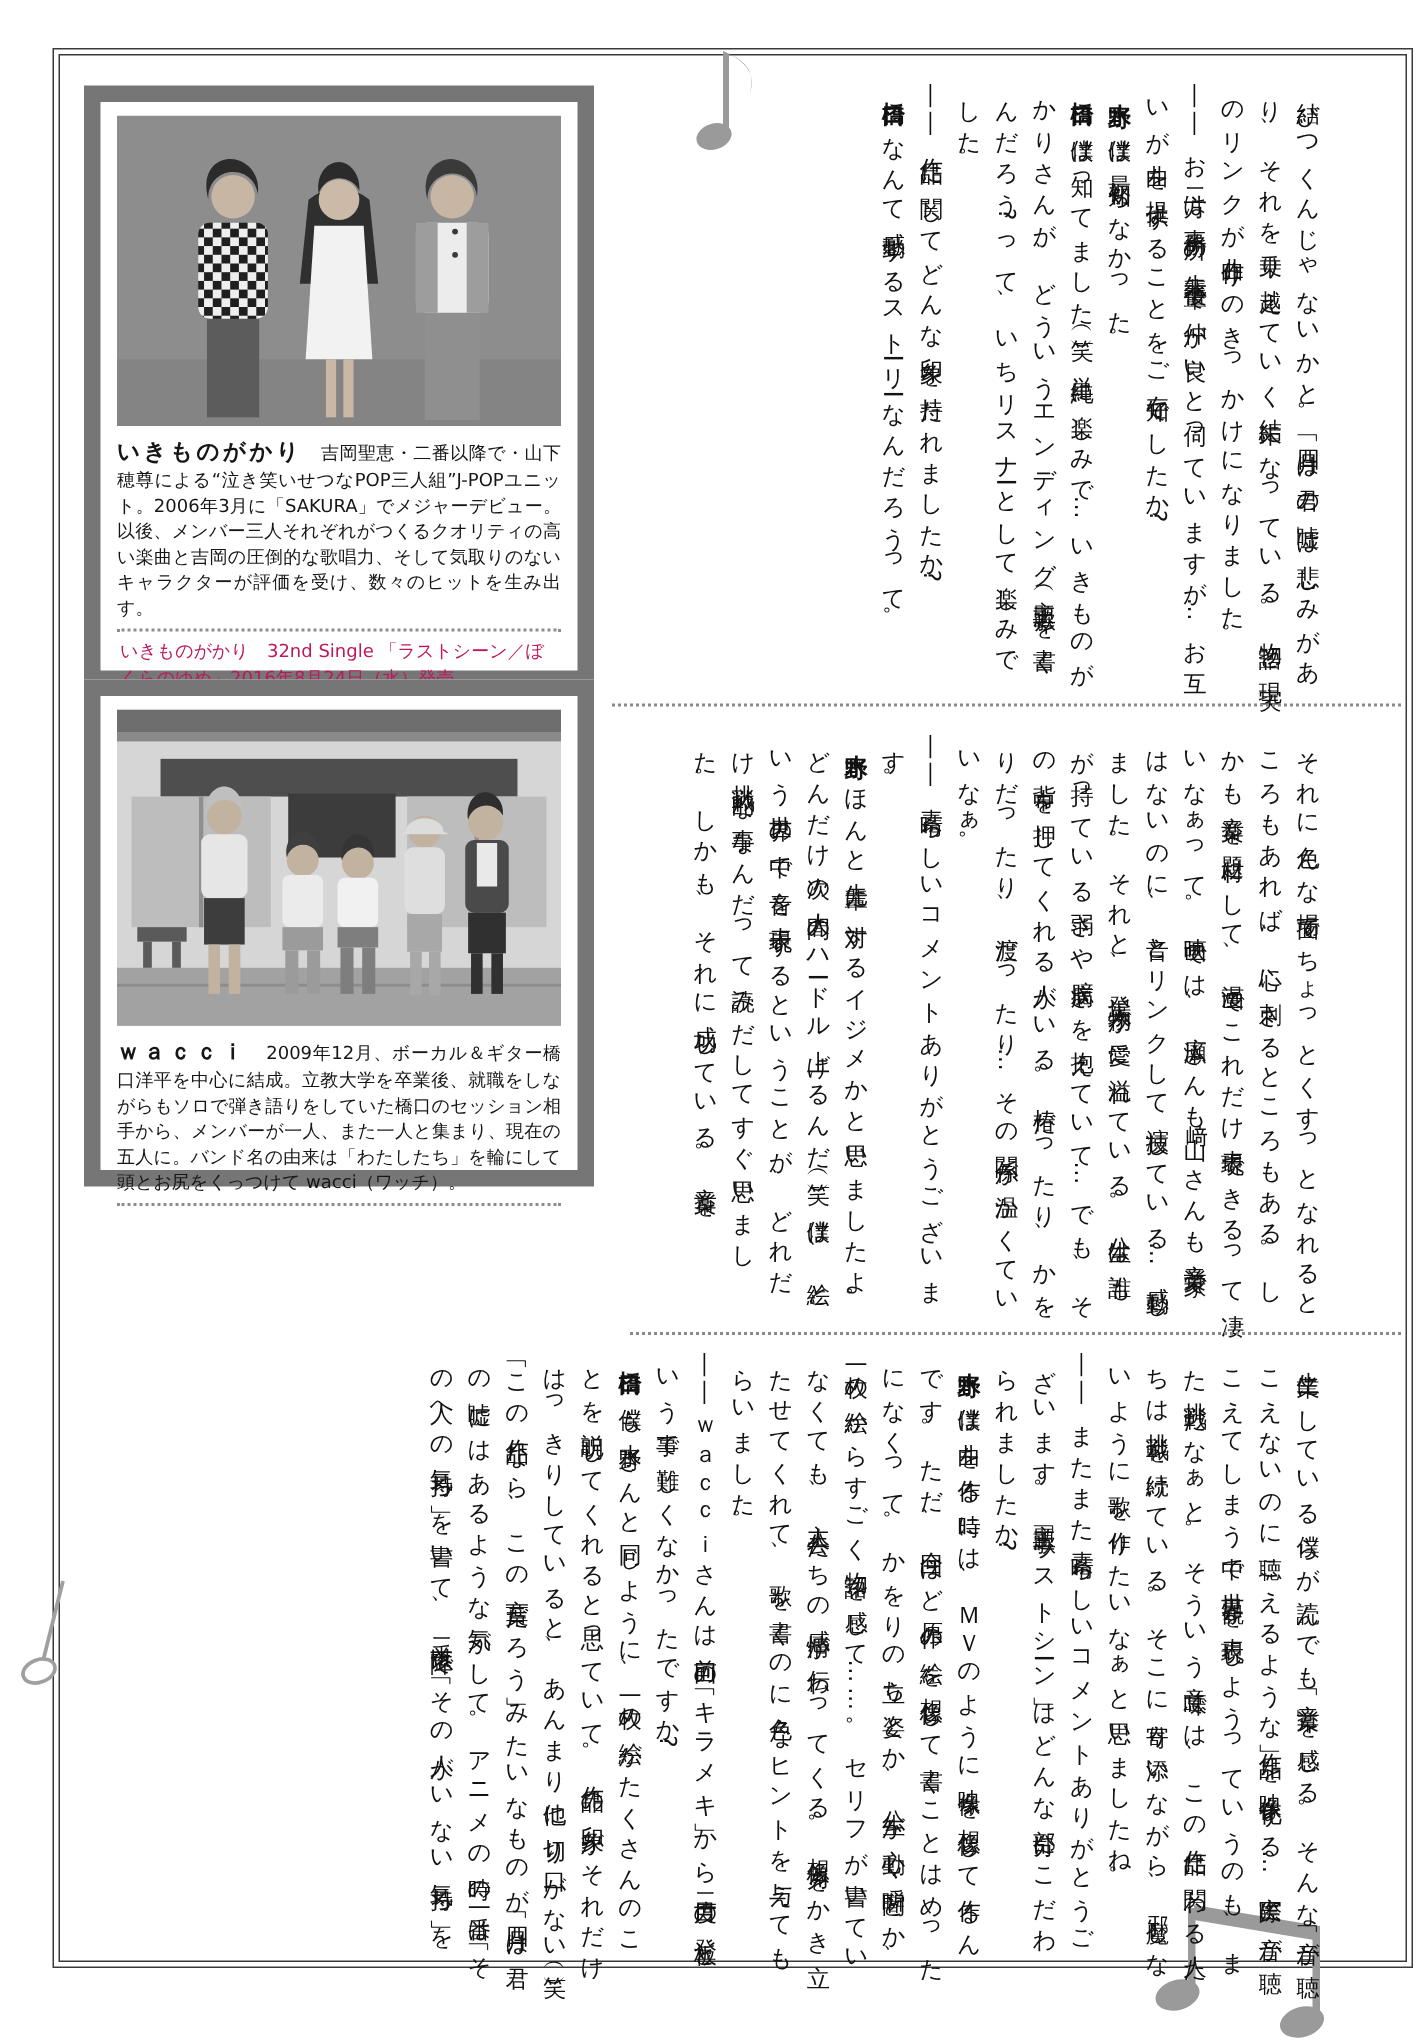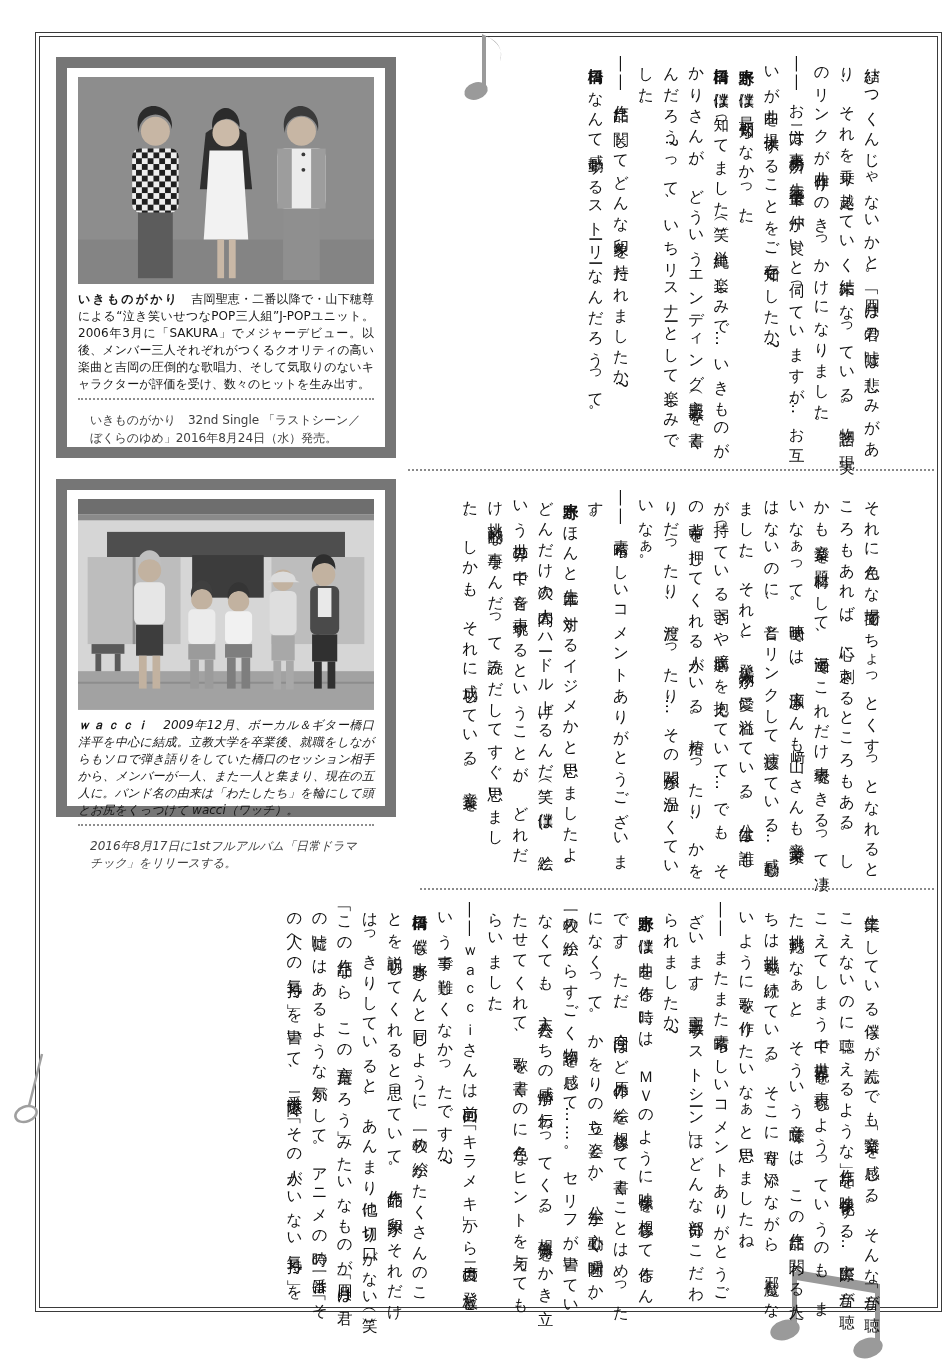--- a/index.html
+++ b/index.html
@@ -15,26 +15,26 @@
   .frame-inner{
     position:absolute;left:3px;top:3px;right:3px;bottom:3px;
     border:1px solid #3a3a3a;
   }
   
   .photo-box{
     position:absolute;left:56px;width:340px;box-sizing:border-box;
     background:#ffffff;border:11px solid #767676;padding:9px 11px 6px 11px;
   }
   .photo-box.box1{top:57px;height:401px;}
-  .photo-box.box2{top:479px;height:338px;font-style:italic;}
+  .photo-box.box2{top:453px;height:338px;}
   .photo-frame{width:100%;display:block;}
   .caption{margin:7px 0 0 0;font-size:12px;line-height:1.42;color:#161616;text-align:justify;}
-  .band-name{font-weight:bold;font-size:12px;letter-spacing:2px;}
+  .band-name{font-weight:bold;font-size:15px;letter-spacing:2px;}
   .dotrule{border-top:2px dotted #8d8d8d;margin:5px 0 5px 0;height:0;}
-  .release{margin:12px;font-size:12px;line-height:1.45;color:#404040;}
+  .release{margin:2px;font-size:12px;line-height:1.45;color:#be185d;}
   
   .v-section{
     position:absolute;writing-mode:vertical-rl;text-orientation:mixed;
     font-size:15.5px;line-height:1.62;letter-spacing:3px;color:#121212;
     text-align:start;
   }
   .v-section p{margin:0;padding:0;}
   .speaker{font-weight:bold;}
   .sec-top{top:56px;right:62px;height:402px;width:478px;}
   .sec-mid{top:490px;right:62px;height:386px;width:478px;}
@@ -164,21 +164,20 @@
       <circle cx="254" cy="78" r="12" fill="#c2b2a0"></circle>
       <path d="M242 76 a13 13 0 0 1 24 -3 c1 -10 -6 -16 -12 -16 c-7 0 -14 7 -12 19 Z" fill="#2e2e2e"></path>
       <rect x="240" y="90" width="30" height="50" rx="6" fill="#4a4a4a"></rect>
       <rect x="248" y="92" width="14" height="30" fill="#e9e9e9"></rect>
       <rect x="242" y="140" width="26" height="28" fill="#303030"></rect>
       <rect x="244" y="168" width="8" height="28" fill="#303030"></rect>
       <rect x="258" y="168" width="8" height="28" fill="#303030"></rect>
     </svg>
     <p class="caption"><b class="band-name">ｗａｃｃｉ</b>　<span>2009年12月、ボーカル＆ギター橋口洋平を中心に結成。立教大学を卒業後、就職をしながらもソロで弾き語りをしていた橋口のセッション相手から、メンバーが一人、また一人と集まり、現在の五人に。バンド名の由来は「わたしたち」を輪にして頭とお尻をくっつけて wacci（ワッチ）。</span></p>
     <div class="dotrule"></div>
-    <p class="release">2016年8月17日に1stフルアルバム「日常ドラマチック」をリリースする。</p>
   </div>
 
   <div class="v-section sec-top">
     <p><b class="speaker"></b><span>結びつくんじゃないかと。「四月は君の嘘」は悲しみがあり、それを乗り越えていく結末になっている。物語と現実のリンクが曲作りのきっかけになりました。</span></p>
     <p><b class="speaker"></b><span>――お二方は事務所の先輩後輩で仲が良いと伺っていますが…お互いが曲を提供することをご存知でしたか?</span></p>
     <p><b class="speaker">水野</b><span>　僕は最初知らなかった。</span></p>
     <p><b class="speaker">橋口</b><span>　僕は知ってました（笑）　単純に楽しみで…いきものがかりさんが、どういうエンディング（主題歌）を書くんだろう?って、いちリスナーとして楽しみでした。</span></p>
     <p><b class="speaker"></b><span>――作品に関してどんな印象を持たれましたか?</span></p>
     <p><b class="speaker">橋口</b><span>　なんて感動するストーリーなんだろうって。</span></p>
   </div>

